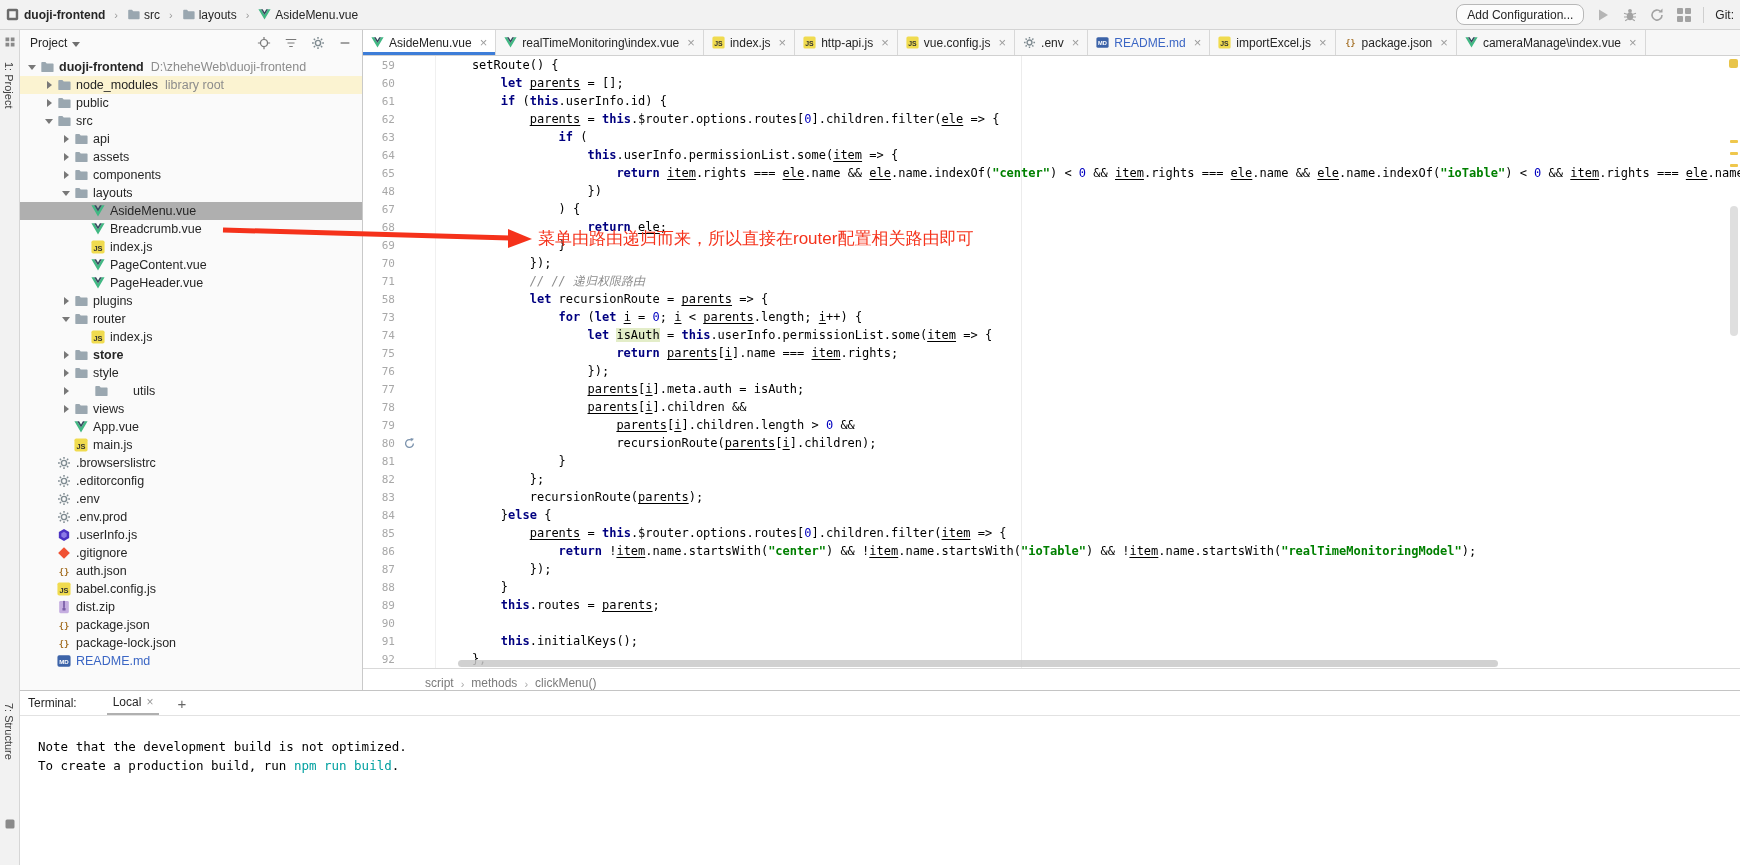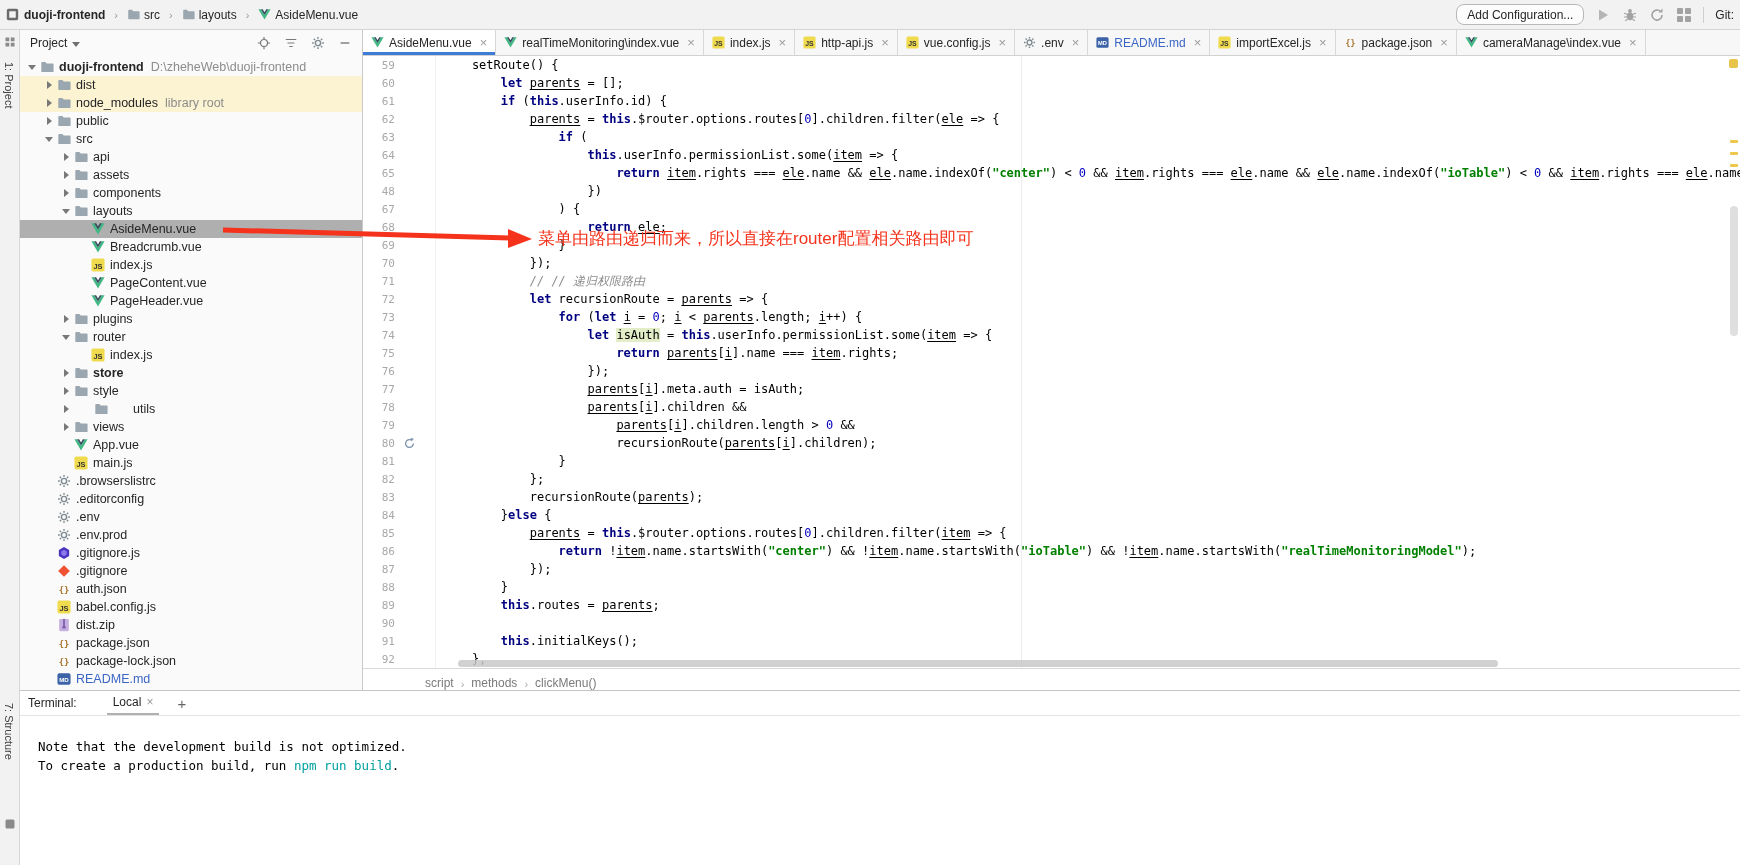--- a/index.html
+++ b/index.html
@@ -232,29 +232,20 @@
           <span class="tlabel bold">duoji-frontend</span>
           <span class="tsuffix">D:\zheheWeb\duoji-frontend</span>
         </div>
         <div class="tree-row row-lib" style="padding-left: 23px;">
           <span class="chev r"></span>
           <span class="ticon">
             <svg viewBox="0 0 16 16">
               <path d="M1.5 3.2c0-.6.4-1 1-1h3.6l1.6 1.7h6.8c.6 0 1 .4 1 1v7.9c0 .6-.4 1-1 1H2.5c-.6 0-1-.4-1-1z" fill="#9aa7b0"></path>
             </svg>
           </span>
-          <span class="tlabel">dist</span>
-        </div>
-        <div class="tree-row row-lib" style="padding-left: 23px;">
-          <span class="chev r"></span>
-          <span class="ticon">
-            <svg viewBox="0 0 16 16">
-              <path d="M1.5 3.2c0-.6.4-1 1-1h3.6l1.6 1.7h6.8c.6 0 1 .4 1 1v7.9c0 .6-.4 1-1 1H2.5c-.6 0-1-.4-1-1z" fill="#9aa7b0"></path>
-            </svg>
-          </span>
           <span class="tlabel">node_modules</span>
           <span class="tsuffix">library root</span>
         </div>
         <div class="tree-row" style="padding-left: 23px;">
           <span class="chev r"></span>
           <span class="ticon">
             <svg viewBox="0 0 16 16">
               <path d="M1.5 3.2c0-.6.4-1 1-1h3.6l1.6 1.7h6.8c.6 0 1 .4 1 1v7.9c0 .6-.4 1-1 1H2.5c-.6 0-1-.4-1-1z" fill="#9aa7b0"></path>
             </svg>
           </span>
@@ -488,21 +479,21 @@
           <span class="tlabel">.env.prod</span>
         </div>
         <div class="tree-row" style="padding-left: 23px;">
           <span class="chev"></span>
           <span class="ticon">
             <svg viewBox="0 0 16 16">
               <path d="M8 1.2l5.9 3.4v6.8L8 14.8l-5.9-3.4V4.6z" fill="#4b32c3"></path>
               <path d="M8 4.4l3.1 1.8v3.6L8 11.6 4.9 9.8V6.2z" fill="#8c7ae6"></path>
             </svg>
           </span>
-          <span class="tlabel">.gitignore.js</span>
+          <span class="tlabel">.userInfo.js</span>
         </div>
         <div class="tree-row" style="padding-left: 23px;">
           <span class="chev"></span>
           <span class="ticon">
             <svg viewBox="0 0 16 16">
               <path d="M8 1.3L14.7 8 8 14.7 1.3 8z" fill="#f05133"></path>
             </svg>
           </span>
           <span class="tlabel">.gitignore</span>
         </div>
@@ -734,21 +725,21 @@
             <span class="lnum">70</span>
             <span class="licon"></span>
             <span class="ltext"><span class="tk-p">            });</span></span>
           </div>
           <div class="cline">
             <span class="lnum">71</span>
             <span class="licon"></span>
             <span class="ltext"><span class="tk-p">            </span><span class="tk-c">// // 递归权限路由</span></span>
           </div>
           <div class="cline">
-            <span class="lnum">72</span>
+            <span class="lnum">58</span>
             <span class="licon"></span>
             <span class="ltext"><span class="tk-p">            </span><span class="tk-k">let</span><span class="tk-p"> recursionRoute = </span><span class="tk-u">parents</span><span class="tk-p"> =&gt; {</span></span>
           </div>
           <div class="cline">
             <span class="lnum">73</span>
             <span class="licon"></span>
             <span class="ltext"><span class="tk-p">                </span><span class="tk-k">for</span><span class="tk-p"> (</span><span class="tk-k">let</span><span class="tk-p"> </span><span class="tk-u">i</span><span class="tk-p"> = </span><span class="tk-n">0</span><span class="tk-p">; </span><span class="tk-u">i</span><span class="tk-p"> &lt; </span><span class="tk-u">parents</span><span class="tk-p">.length; </span><span class="tk-u">i</span><span class="tk-p">++) {</span></span>
           </div>
           <div class="cline">
             <span class="lnum">74</span>

